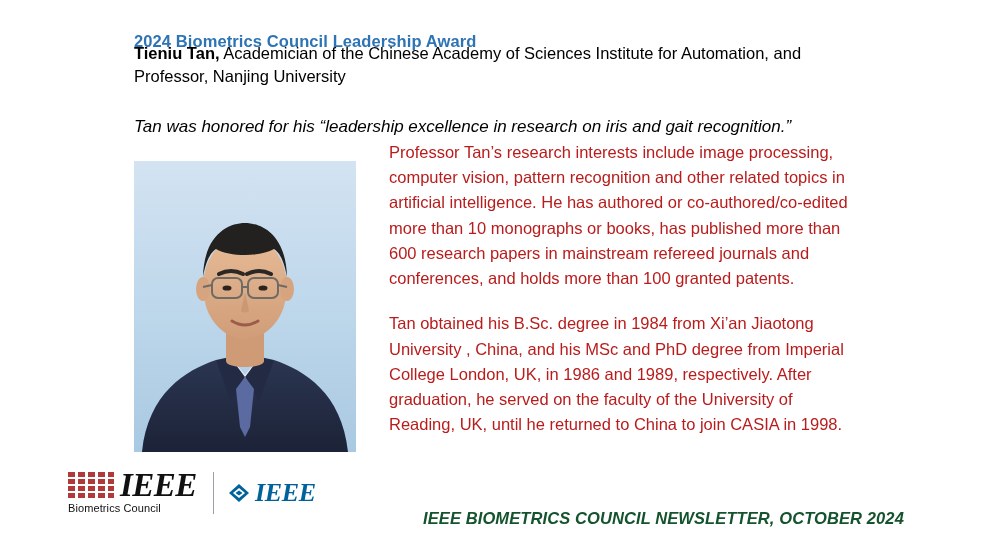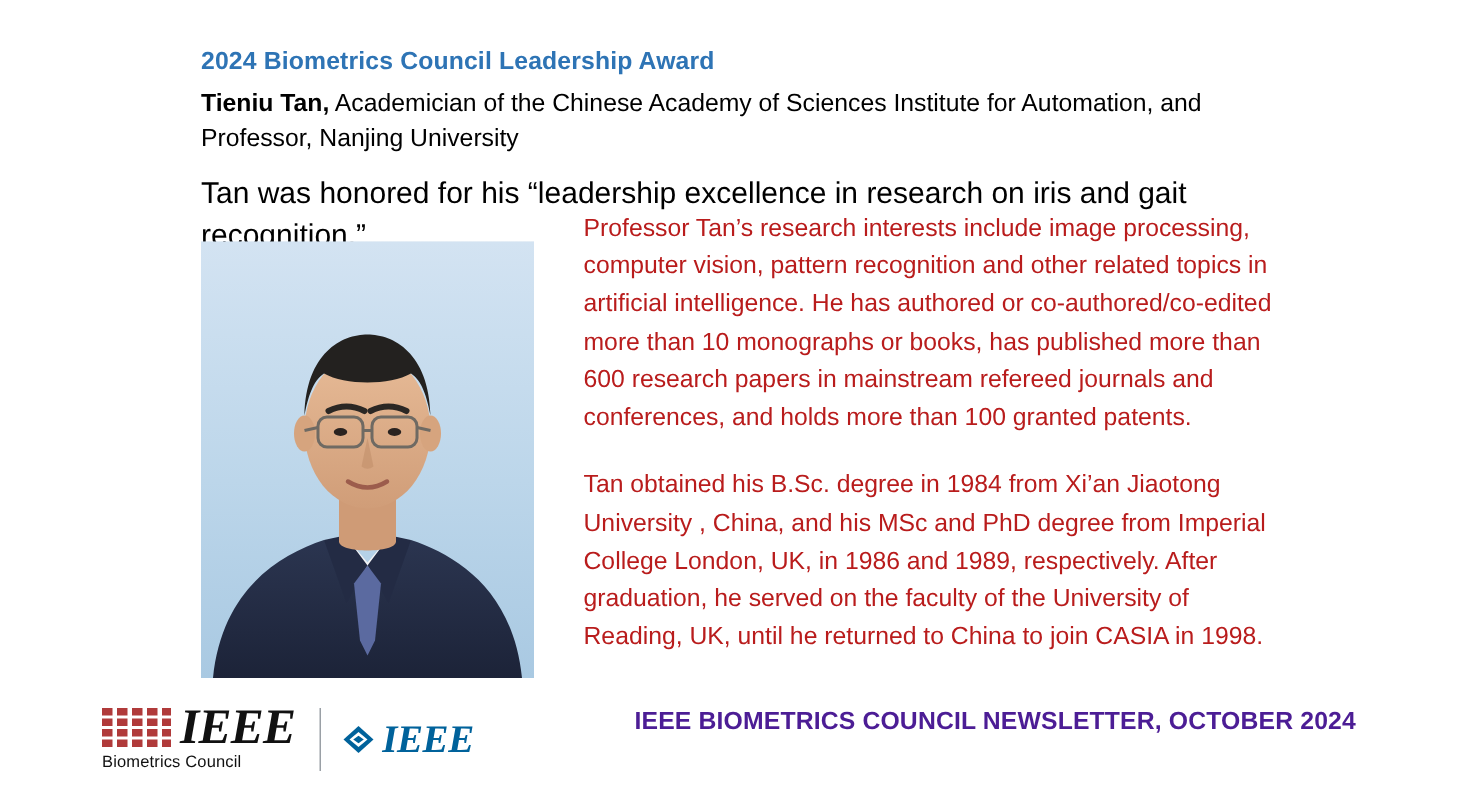--- a/index.html
+++ b/index.html
@@ -27,37 +27,38 @@
     left: 134px;
     top: 32px;
     font-size: 16.5px;
     font-weight: bold;
     color: #2e74b5;
     letter-spacing: 0.1px;
   }
   .recipient-line {
     position: absolute;
     left: 134px;
-    top: 58px;
+    top: 42px;
     width: 700px;
     font-size: 16.5px;
     line-height: 1.42;
     color: #000000;
   }
   .recipient-line .name {
     font-weight: bold;
   }
   .honor-line {
     position: absolute;
     left: 134px;
     top: 115px;
     width: 740px;
-    font-size: 20px;
+    font-size: 17px;
     line-height: 1.42;
     color: #000000;
+    font-style: italic;
   }
 
   
   .photo {
     position: absolute;
     left: 134px;
     top: 161px;
     width: 222px;
     height: 291px;
     overflow: hidden;
@@ -140,25 +141,26 @@
     font-weight: bold;
     font-style: italic;
     font-size: 26px;
     line-height: 26px;
     letter-spacing: -0.3px;
     color: #00629b;
   }
   .footer-text {
     position: absolute;
     left: 423px;
-    top: 472px;
-    font-size: 16.5px;
-    font-weight: bold;
-    color: #4c1d95;
+    top: 509px;
+    font-size: 16.5px;
+    font-weight: bold;
+    color: #14532d;
     letter-spacing: 0.1px;
+    font-style: italic;
   }
 </style>
 </head>
 <body>
 
 <div class="page">
 
   <div class="award-title">2024 Biometrics Council Leadership Award</div>
 
   <div class="recipient-line">

